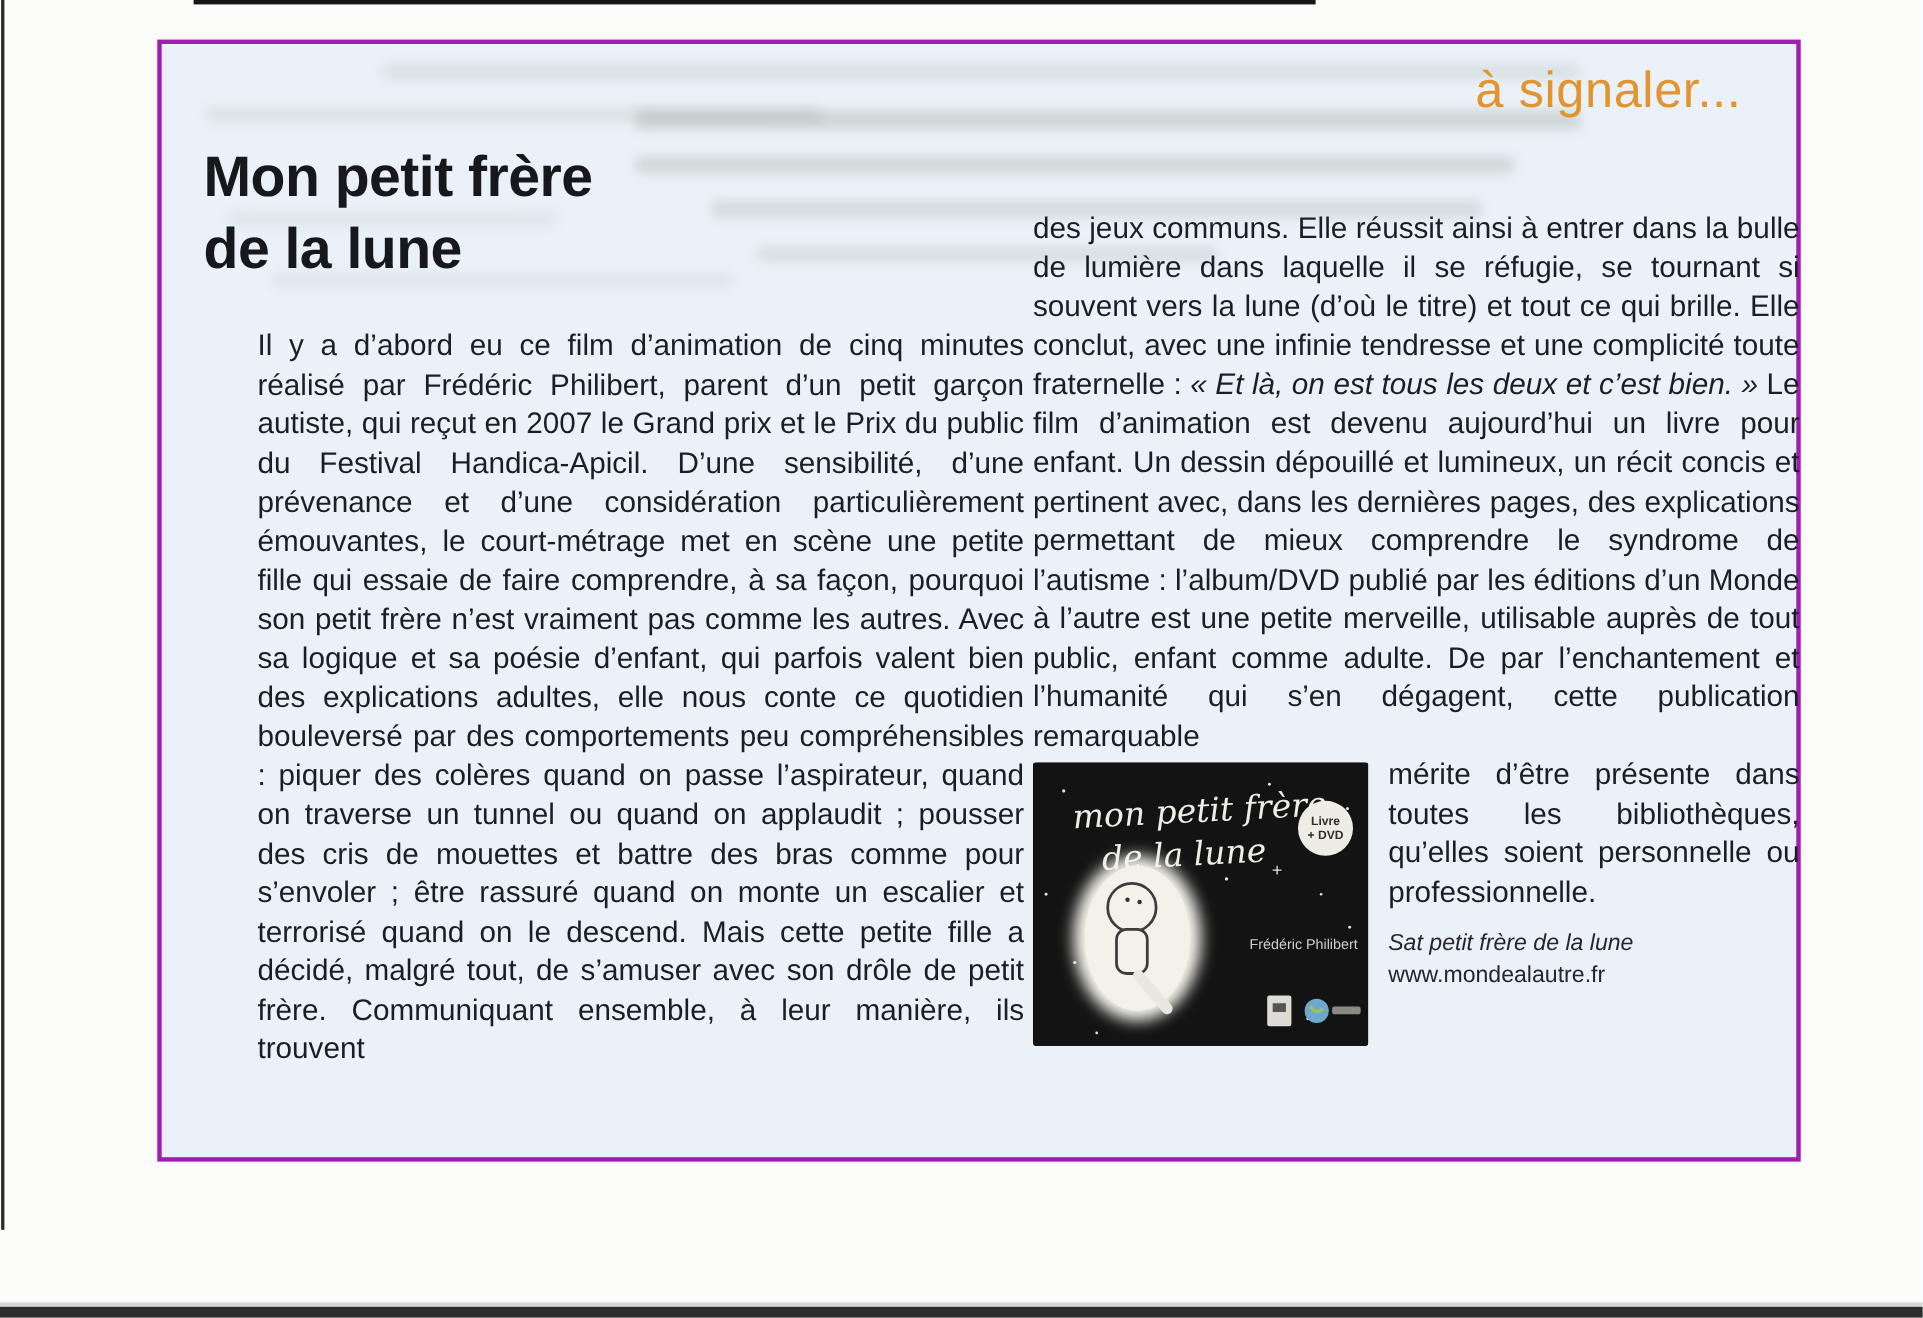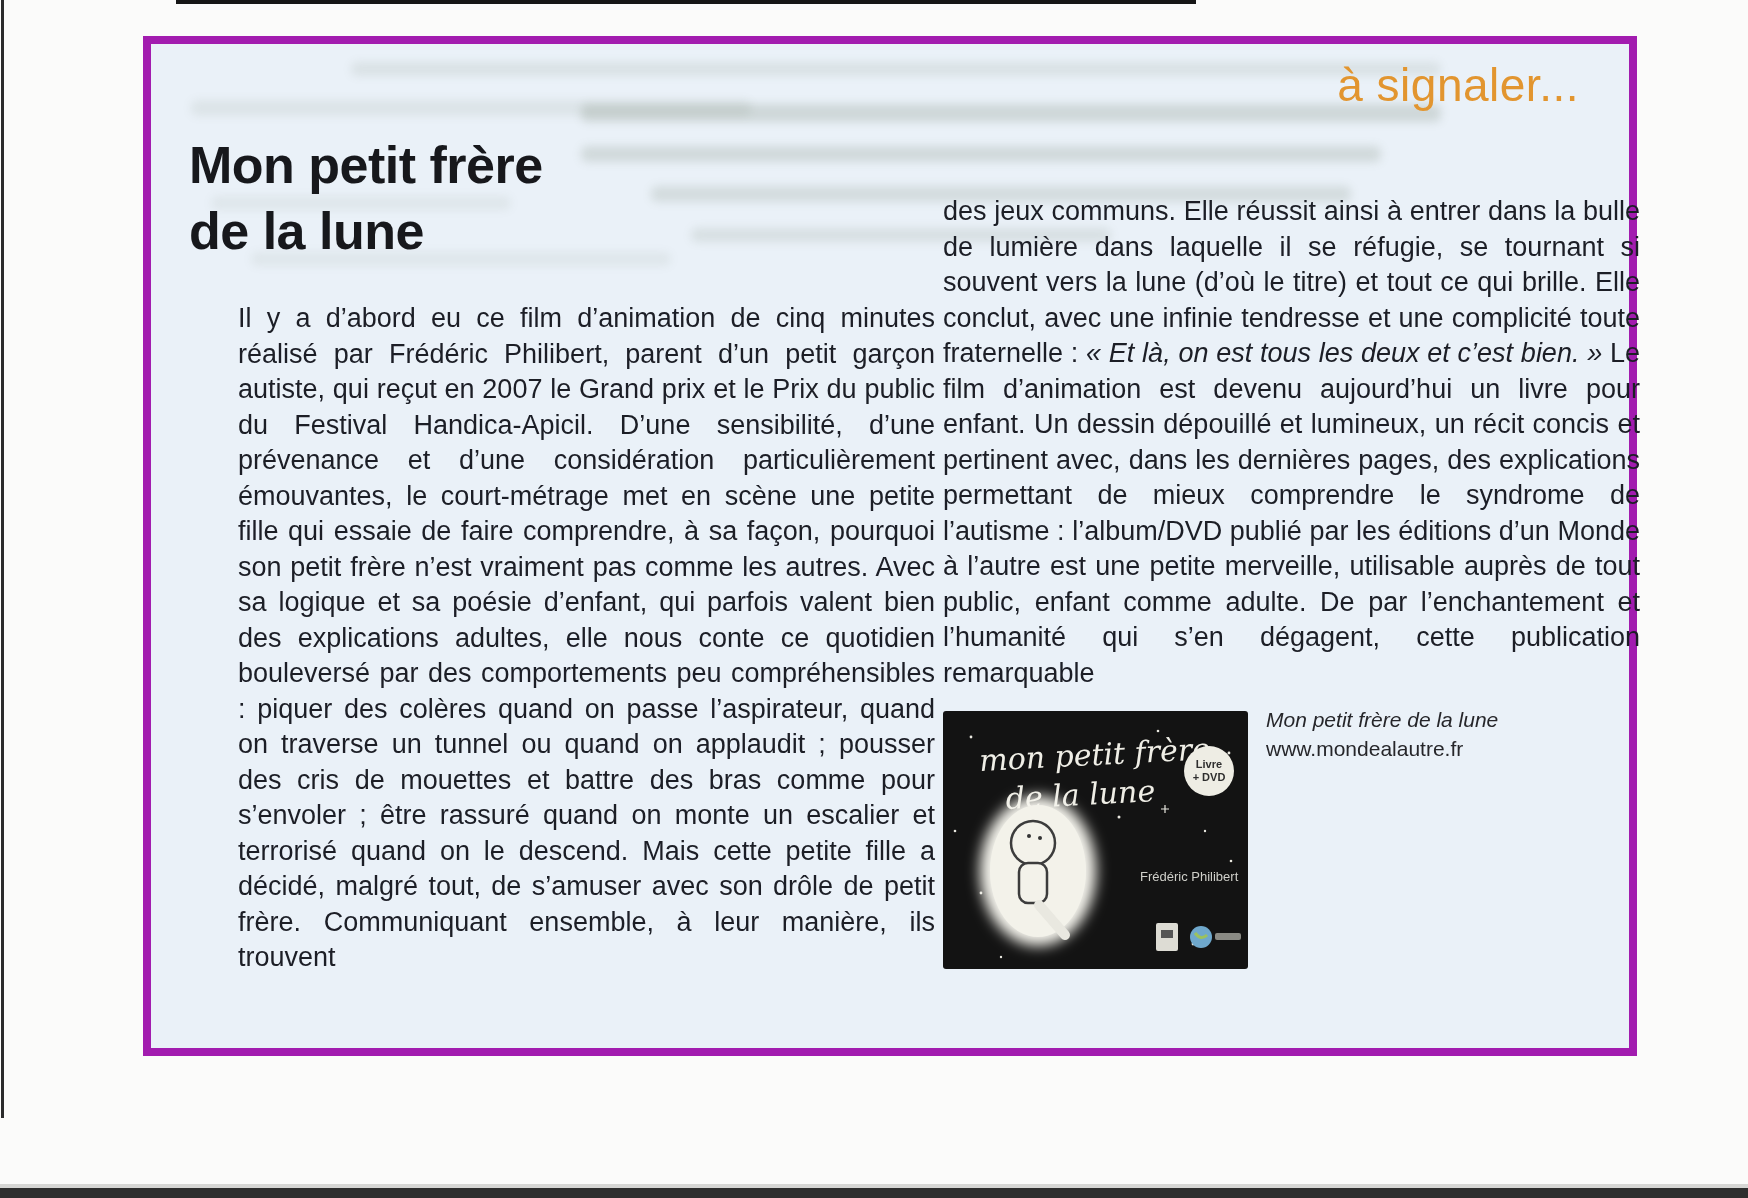--- a/index.html
+++ b/index.html
@@ -14,21 +14,21 @@
   
   .edge-left{position:absolute;left:1px;top:0;width:3px;height:1118px;background:#2b2b2b;}
   .edge-top{position:absolute;left:176px;top:0;width:1020px;height:4px;background:#161616;}
   .edge-bottom-light{position:absolute;left:0;bottom:10px;width:100%;height:4px;background:#d6d6d4;}
   .edge-bottom-dark{position:absolute;left:0;bottom:0;width:100%;height:10px;background:#2e2e2e;}
 
   
   .article-box{
     position:absolute;left:143px;top:36px;width:1494px;height:1020px;
     background:#eaf1f8;
-    border:8px solid #a21caf;
+    border:4px solid #a21caf;
     box-sizing:border-box;
   }
   
   .ghost{position:absolute;border-radius:6px;filter:blur(5px);background:#6e7d69;}
 
   .kicker{
     position:absolute;top:14px;right:50px;
     font-size:46px;color:#e2952f;letter-spacing:0.5px;
     font-weight:normal;
   }
@@ -154,23 +154,24 @@
 
           <g>
             <rect x="213" y="212" width="22" height="28" rx="2" fill="#dddcd4"></rect>
             <rect x="218" y="219" width="12" height="8" fill="#555"></rect>
             <circle cx="258" cy="226" r="11" fill="#6fa8cc"></circle>
             <path d="M252 222 q6 8 12 2" stroke="#9cc25e" stroke-width="3" fill="none"></path>
             <rect x="272" y="222" width="26" height="7" rx="2" fill="#8a8a84"></rect>
           </g>
         </svg>
 
+        <p class="body-text">mérite d’être présente dans toutes les bibliothèques, qu’elles soient personnelle ou professionnelle.</p>
 
         <div class="reference">
-          <div class="ref-title">Mon petit frère de la lune</div>
+          <div class="ref-title">Sat petit frère de la lune</div>
           <div>www.mondealautre.fr</div>
         </div>
       </div>
     </div>
   </div>
 
 
 </div>
 
 </body></html>

